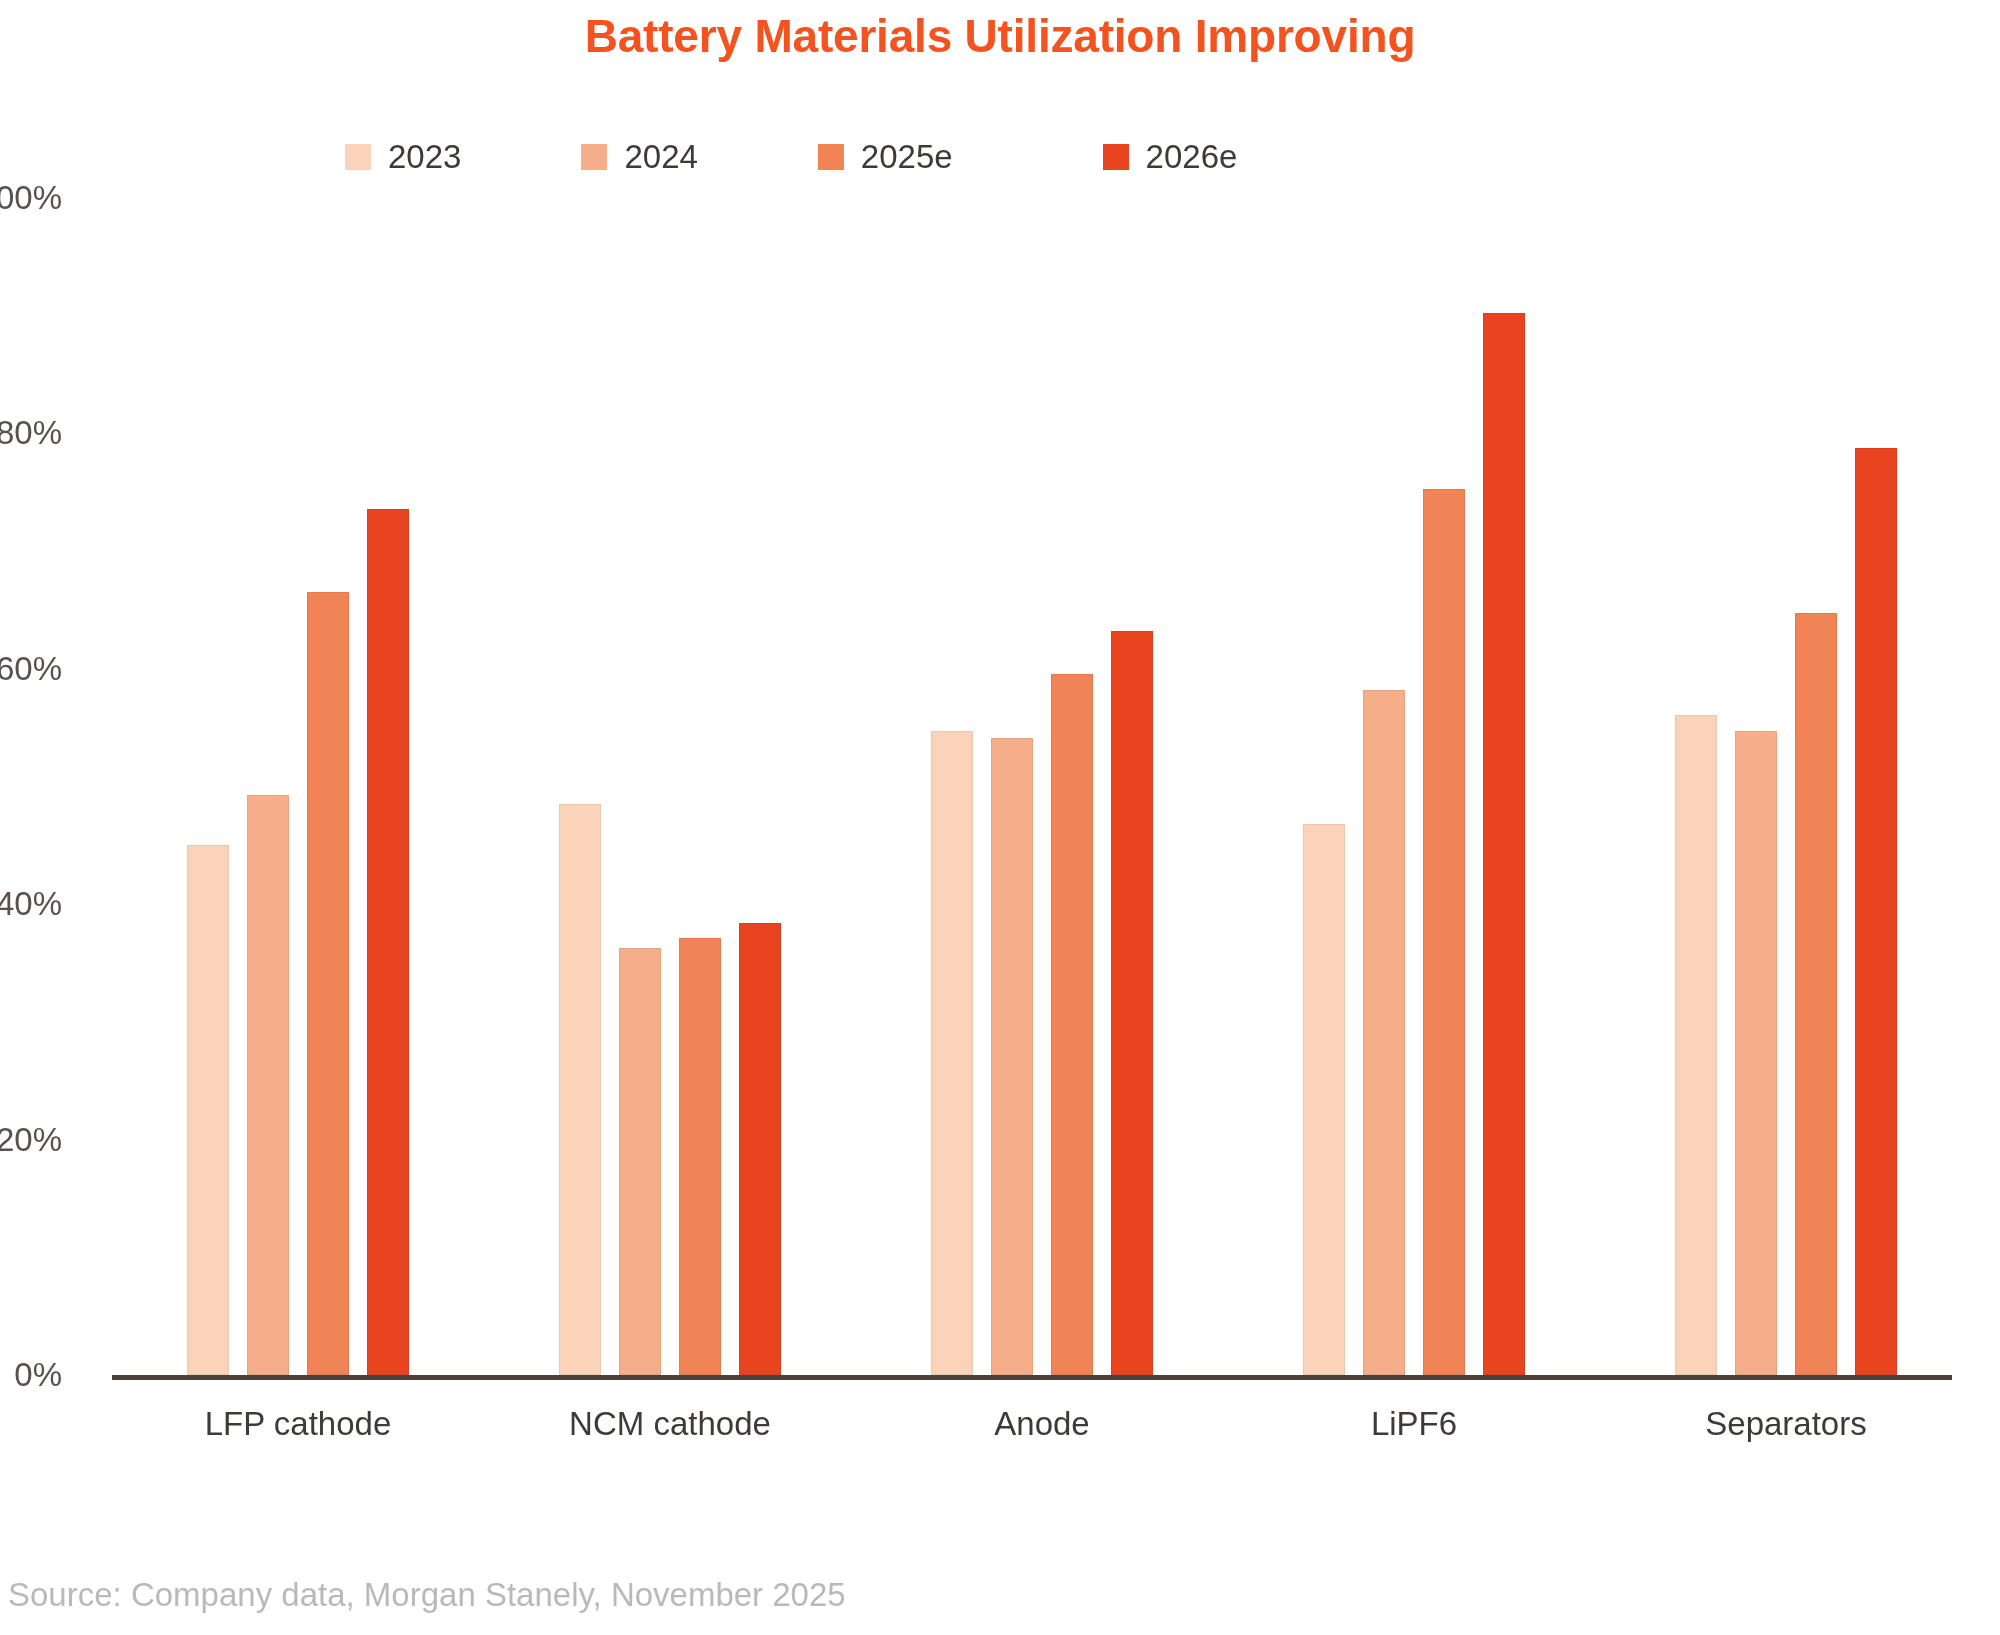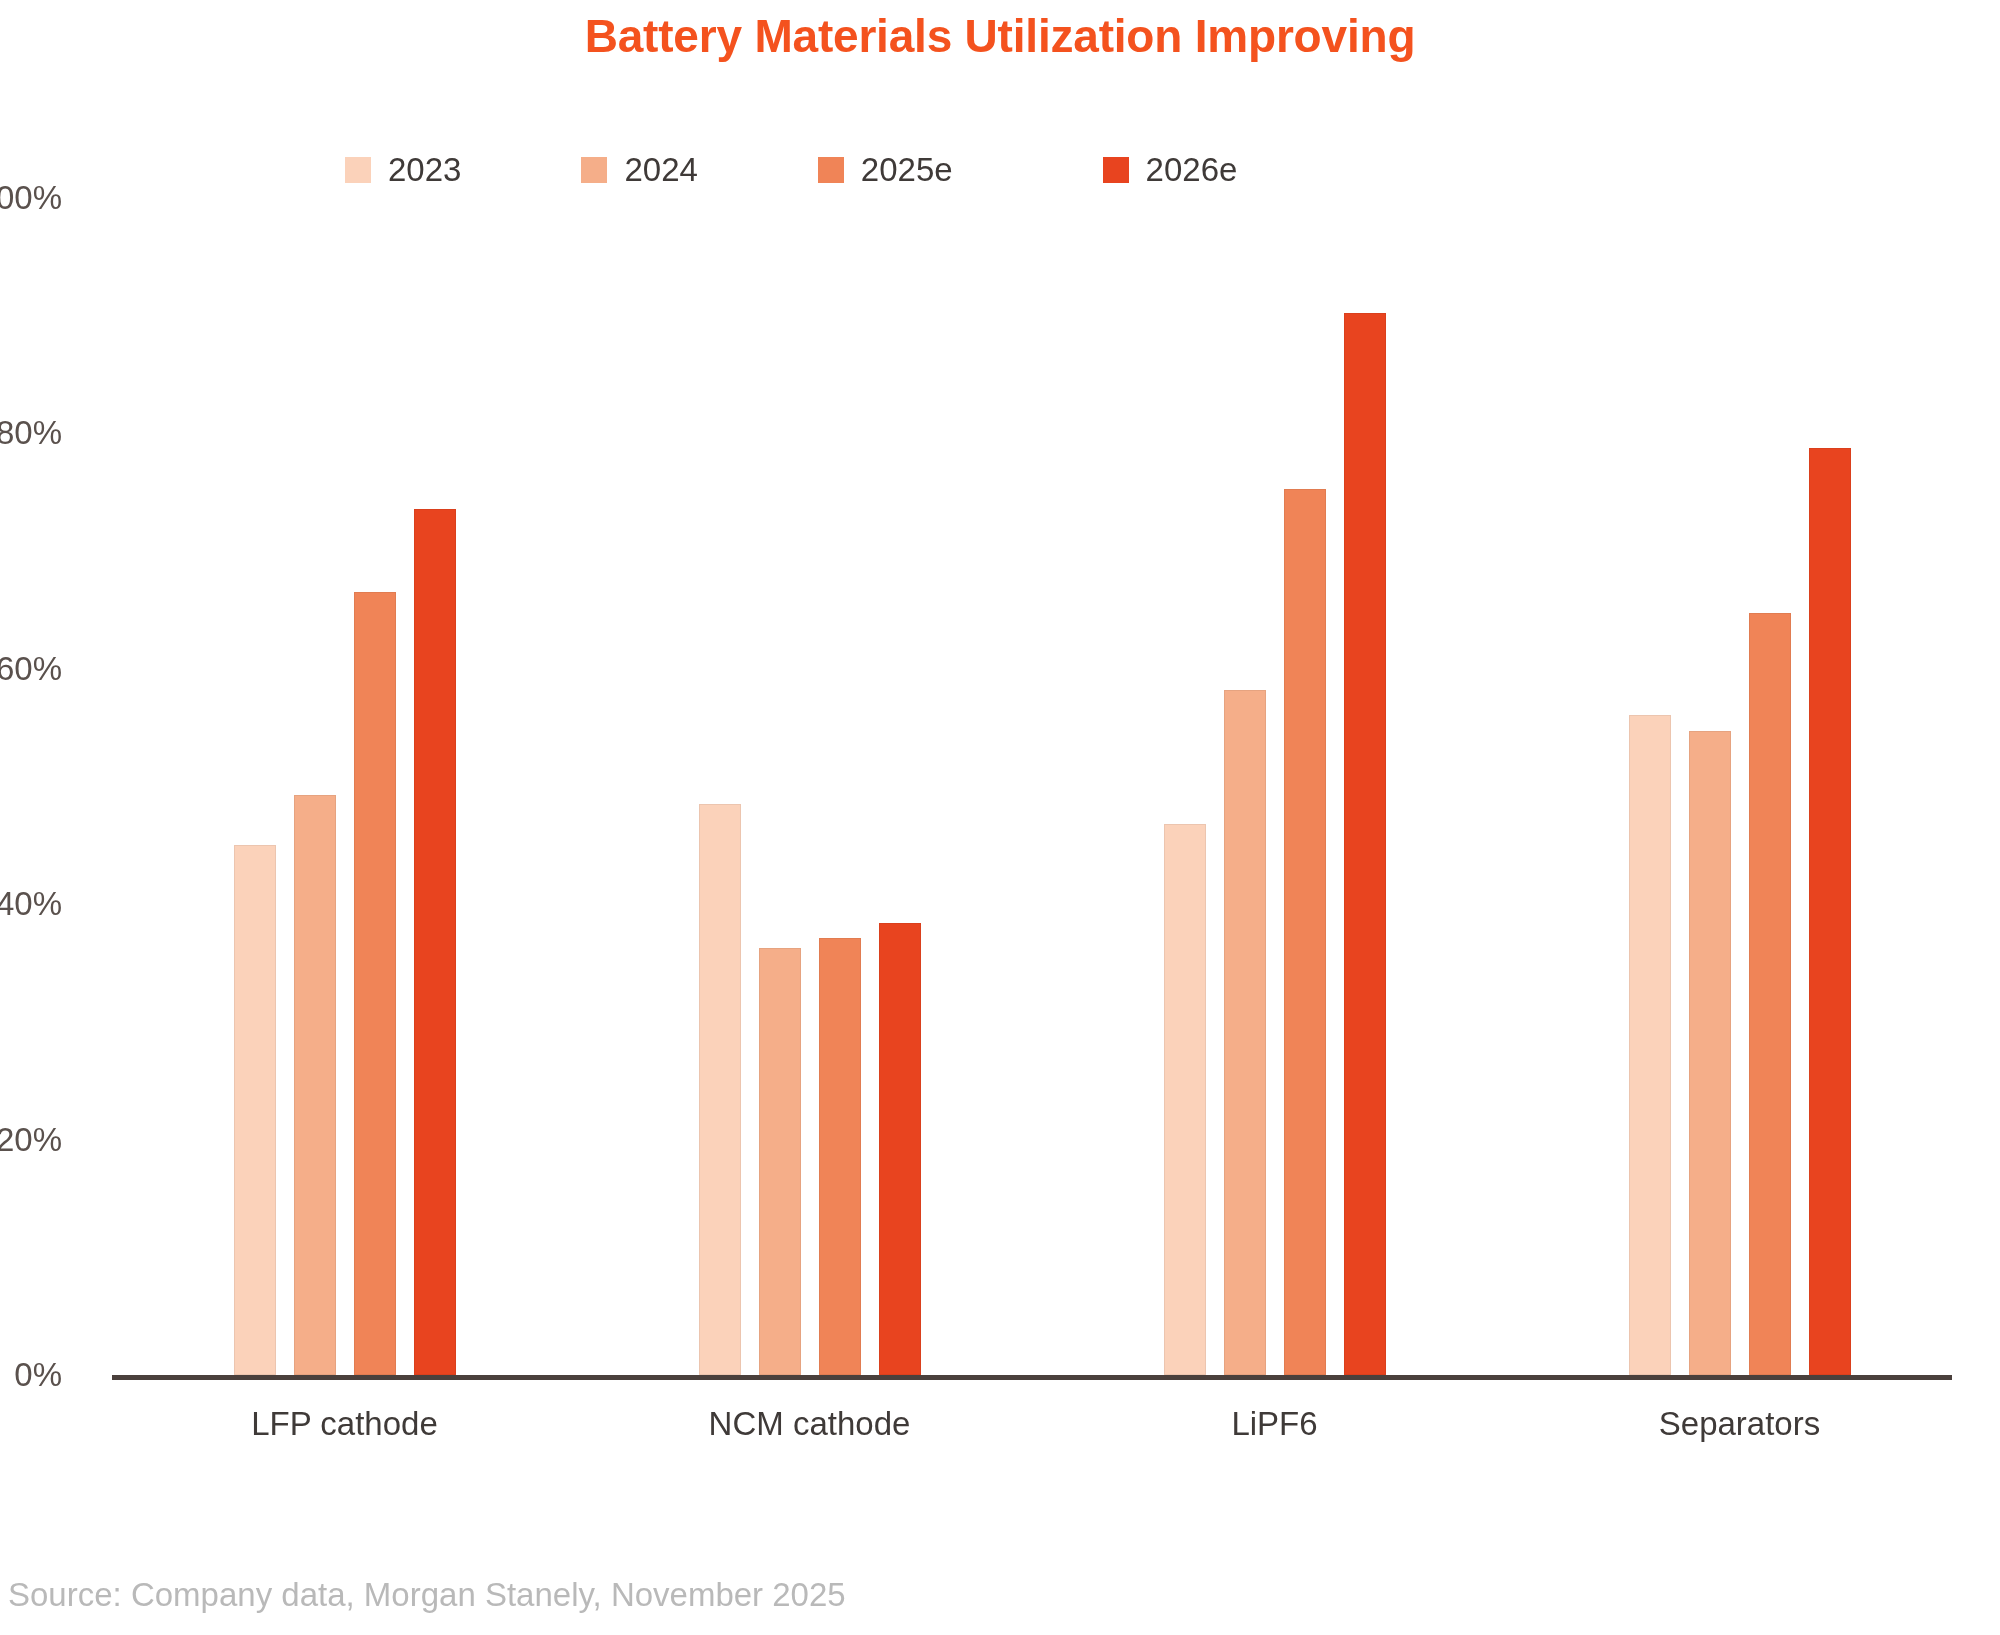--- a/index.html
+++ b/index.html
@@ -40,21 +40,20 @@
     position: absolute;
     top: 140px;
     left: 345px;
     display: flex;
     align-items: center;
   }
   .legend-item {
     display: flex;
     align-items: center;
     margin-right: 120px;
-    margin-top: 13px;
   }
   .legend-item:last-child { margin-right: 0; padding-left: 30px; }
   .legend-swatch {
     width: 26px;
     height: 26px;
     margin-right: 17px;
     display: inline-block;
   }
   .legend-label {
     font-size: 33px;
@@ -204,20 +203,35 @@
           <div class="bar-slot">
             <div class="bar" title="2025e NCM cathode: 37.1%" style="height: 37.1%; background: rgb(240, 132, 87);"></div>
           </div>
           <div class="bar-slot">
             <div class="bar" title="2026e NCM cathode: 38.4%" style="height: 38.4%; background: rgb(232, 68, 31);"></div>
           </div>
           <div class="cat-label">NCM cathode</div>
         </div>
         <div class="group">
           <div class="bar-slot">
+            <div class="bar" title="2023 Anode: 54.7%" style="height: 54.7%; background: rgb(251, 210, 186);"></div>
+          </div>
+          <div class="bar-slot">
+            <div class="bar" title="2024 Anode: 54.1%" style="height: 54.1%; background: rgb(245, 174, 137);"></div>
+          </div>
+          <div class="bar-slot">
+            <div class="bar" title="2025e Anode: 59.6%" style="height: 59.6%; background: rgb(240, 132, 87);"></div>
+          </div>
+          <div class="bar-slot">
+            <div class="bar" title="2026e Anode: 63.2%" style="height: 63.2%; background: rgb(232, 68, 31);"></div>
+          </div>
+          <div class="cat-label">Anode</div>
+        </div>
+        <div class="group">
+          <div class="bar-slot">
             <div class="bar" title="2023 LiPF6: 46.8%" style="height: 46.8%; background: rgb(251, 210, 186);"></div>
           </div>
           <div class="bar-slot">
             <div class="bar" title="2024 LiPF6: 58.2%" style="height: 58.2%; background: rgb(245, 174, 137);"></div>
           </div>
           <div class="bar-slot">
             <div class="bar" title="2025e LiPF6: 75.3%" style="height: 75.3%; background: rgb(240, 132, 87);"></div>
           </div>
           <div class="bar-slot">
             <div class="bar" title="2026e LiPF6: 90.2%" style="height: 90.2%; background: rgb(232, 68, 31);"></div>

